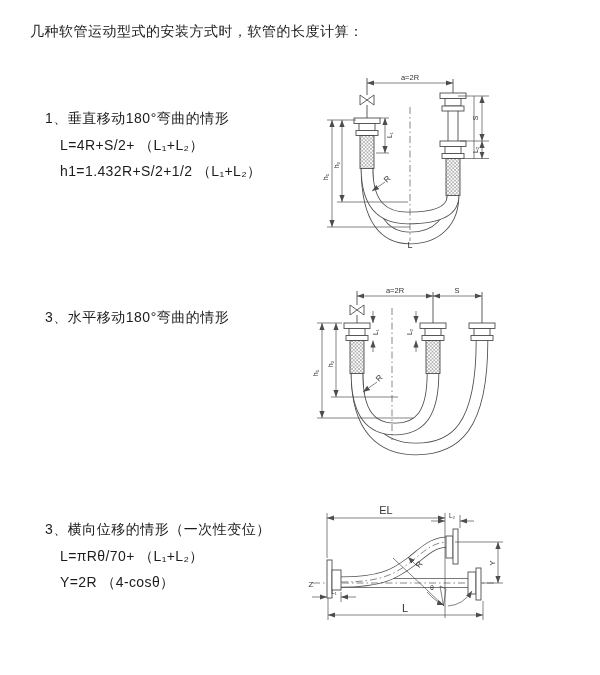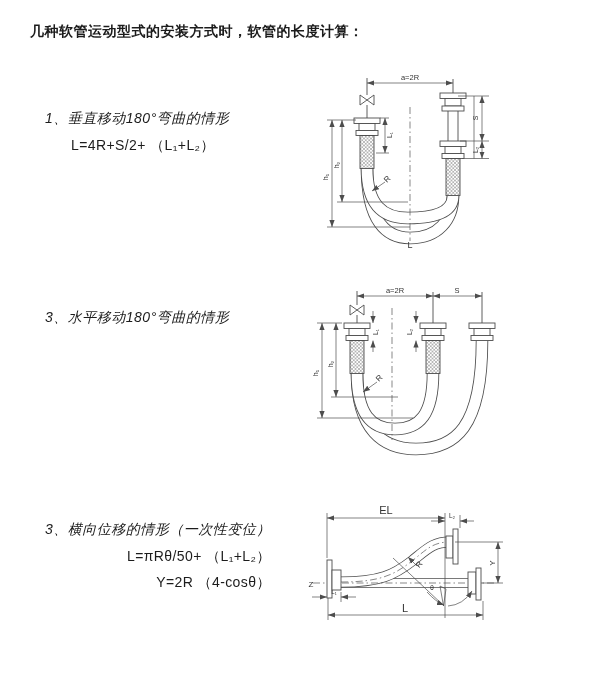--- a/index.html
+++ b/index.html
@@ -1,50 +1,51 @@
 <!DOCTYPE html>
 <html><head>
 <meta charset="utf-8">
 <style>
   html,body{margin:0;padding:0;}
   body{
     width:600px;height:675px;background:#ffffff;position:relative;overflow:hidden;
     font-family:"Liberation Sans","DejaVu Sans",sans-serif;color:#1c1c1c;
   }
-  .title{position:absolute;left:30px;top:23px;font-size:14px;font-weight:bold;letter-spacing:0.5px;}
+  .title{position:absolute;left:30px;top:23px;font-size:14px;font-weight:normal;letter-spacing:0.5px;}
   .section{position:absolute;left:45px;}
-  .heading{font-size:14px;line-height:26.5px;letter-spacing:0.5px;white-space:nowrap;font-style:italic;}
-  .formula{font-size:14px;line-height:26.5px;margin-left:26px;letter-spacing:0.4px;white-space:nowrap;}
+  .heading{font-size:14px;line-height:26.5px;letter-spacing:0.5px;white-space:nowrap;}
+  .formula{font-size:14px;line-height:26.5px;margin-left:15px;letter-spacing:0.4px;white-space:nowrap;}
   .diagram{position:absolute;}
   svg text{font-family:"Liberation Sans","DejaVu Sans",sans-serif;fill:#333;}
   .ln{stroke:#4d4d4d;stroke-width:0.9;fill:none;}
   .fl{stroke:#4d4d4d;stroke-width:0.9;fill:#ffffff;}
   .dim{stroke:#4d4d4d;stroke-width:0.7;fill:none;}
   .cl{stroke:#555;stroke-width:0.7;fill:none;stroke-dasharray:7 3 1.5 3;}
   .tubeD{stroke:#4d4d4d;fill:none;}
   .tubeW{stroke:#ffffff;fill:none;}
   .braid{fill:url(#br1);stroke:#4d4d4d;stroke-width:0.9;}
 </style>
 </head>
 <body>
 
 <div class="title">几种软管运动型式的安装方式时，软管的长度计算：</div>
 
 <div class="section" style="top:105px;">
   <div class="heading">1、垂直移动180°弯曲的情形</div>
   <div class="formula">L=4R+S/2+ （L₁+L₂）</div>
+  <div class="formula">h1=1.432R+S/2+1/2 （L₁+L₂）</div>
 </div>
 
 <div class="section" style="top:304px;">
   <div class="heading">3、水平移动180°弯曲的情形</div>
 </div>
 
-<div class="section" style="top:516px;text-align:right;">
+<div class="section" style="top:516px;">
   <div class="heading">3、横向位移的情形（一次性变位）</div>
-  <div class="formula">L=πRθ/50+ （L₁+L₂）</div>
+  <div class="formula">L=πRθ/70+ （L₁+L₂）</div>
   <div class="formula">Y=2R （4-cosθ）</div>
 </div>
 
 <svg class="diagram" style="left:308px;top:65px;" width="285" height="200" viewBox="0 0 285 200">
   <defs>
     <marker id="m1" markerUnits="userSpaceOnUse" markerWidth="7" markerHeight="7" viewBox="0 0 7 7" refX="7" refY="3.5" orient="auto-start-reverse">
       <path d="M0,0.9 L7,3.5 L0,6.1 Z" fill="#4d4d4d"></path>
     </marker>
     <pattern id="br1" width="3.5" height="3.5" patternUnits="userSpaceOnUse">
       <path d="M0,3.5 L3.5,0 M0,0 L3.5,3.5" stroke="#7a7a7a" stroke-width="0.5"></path>

